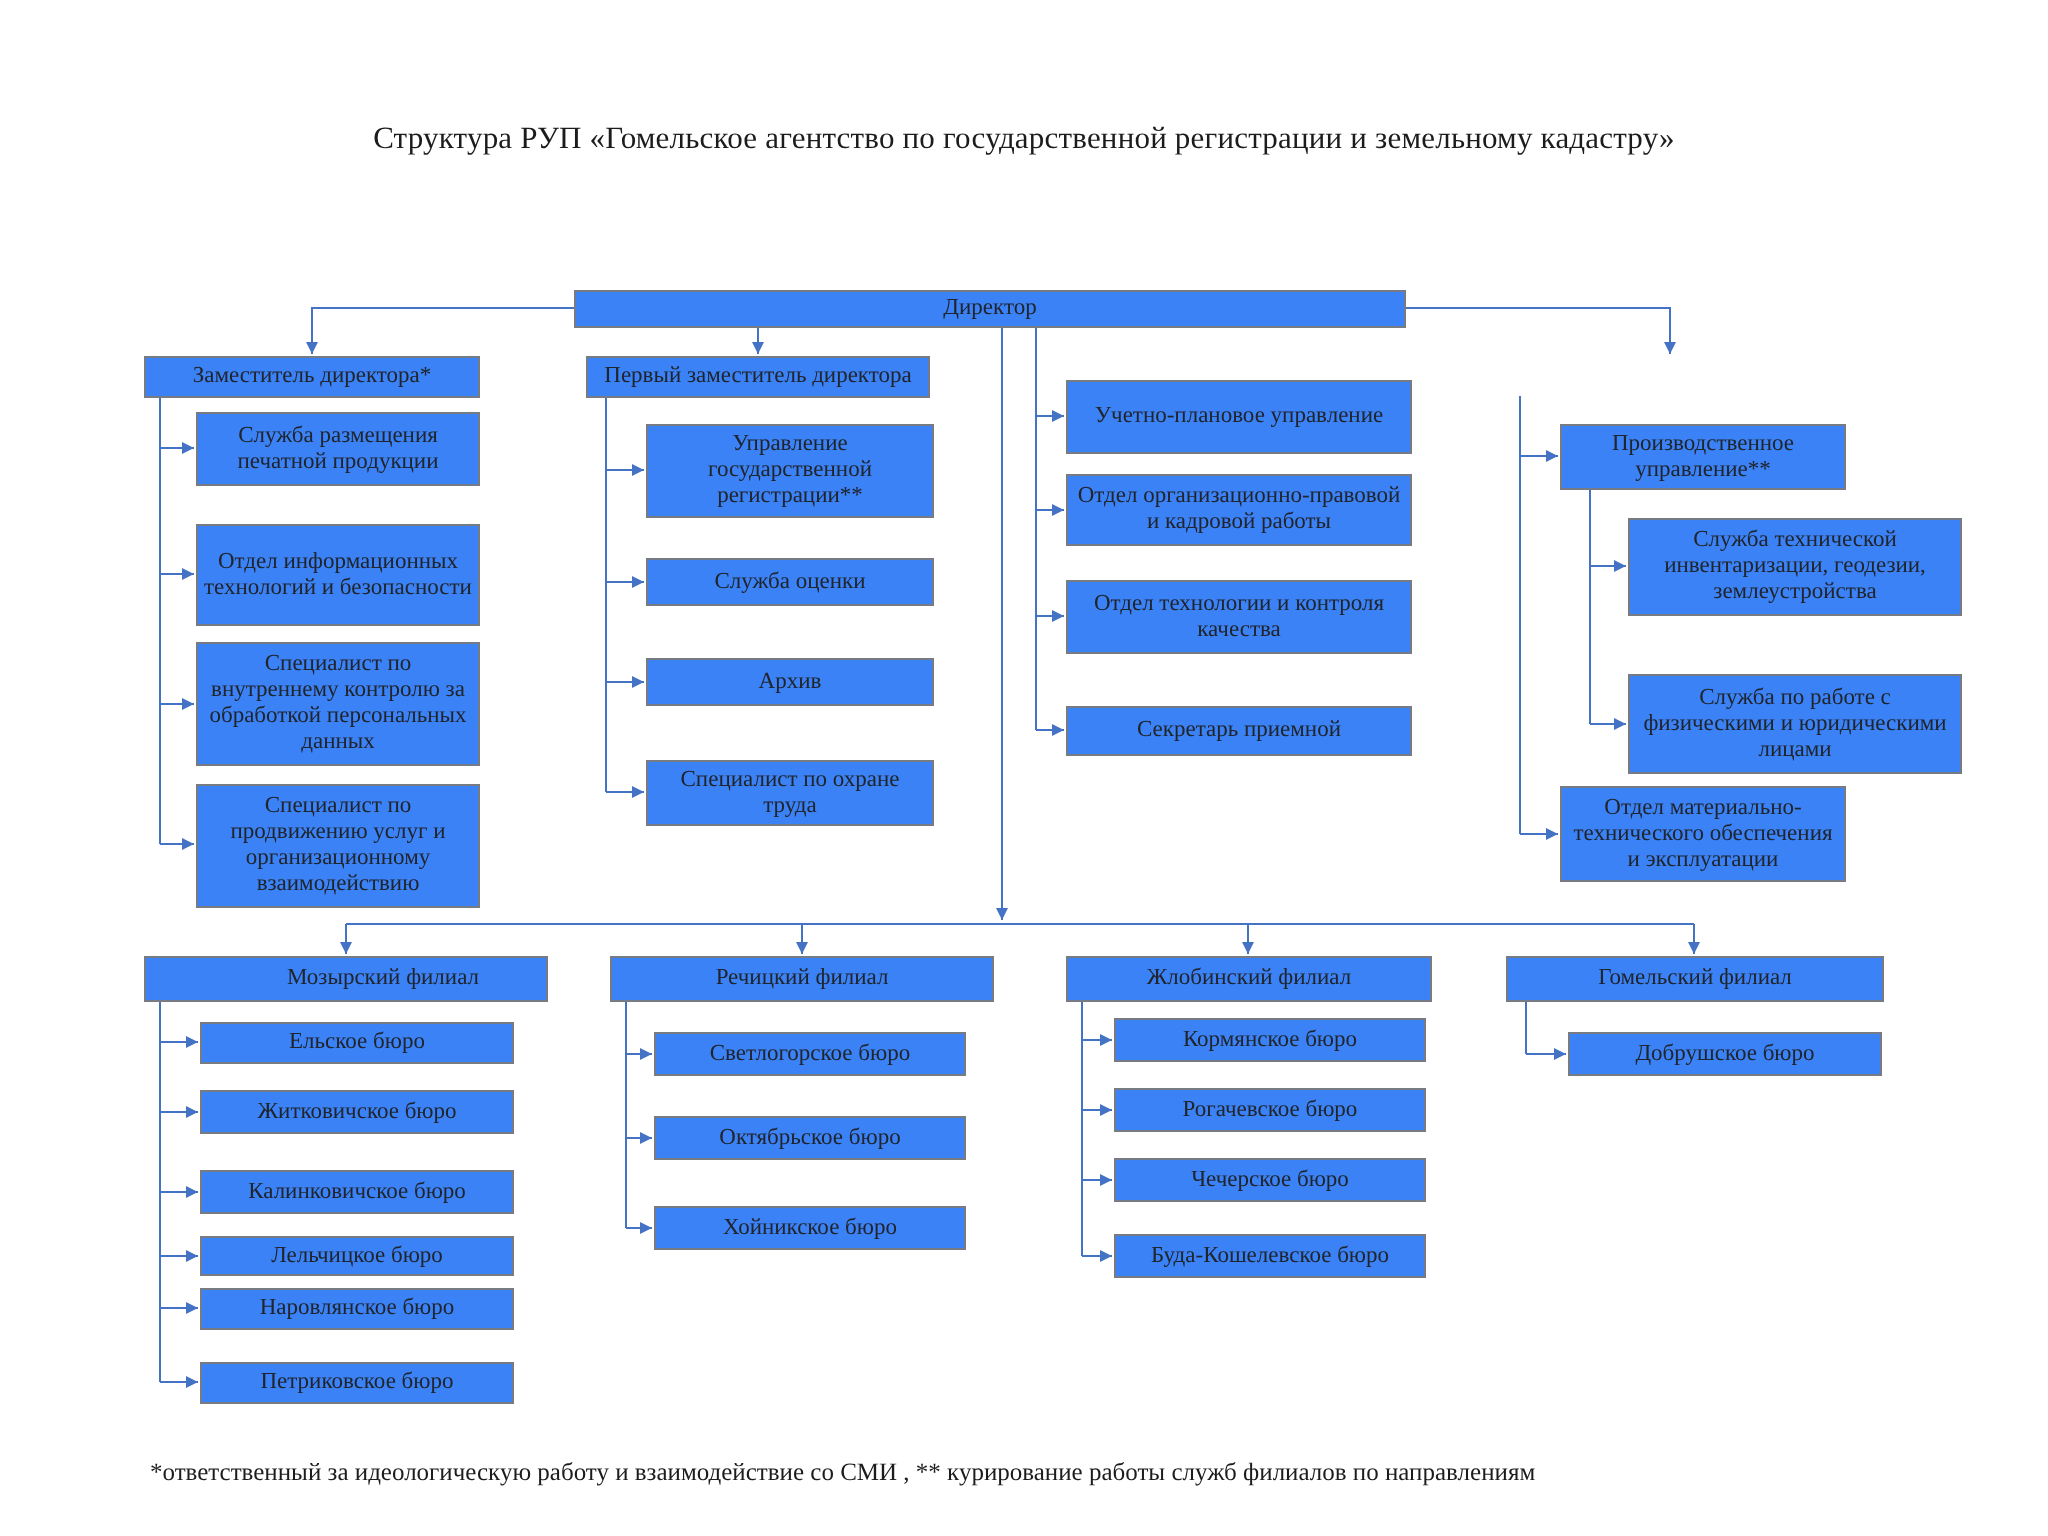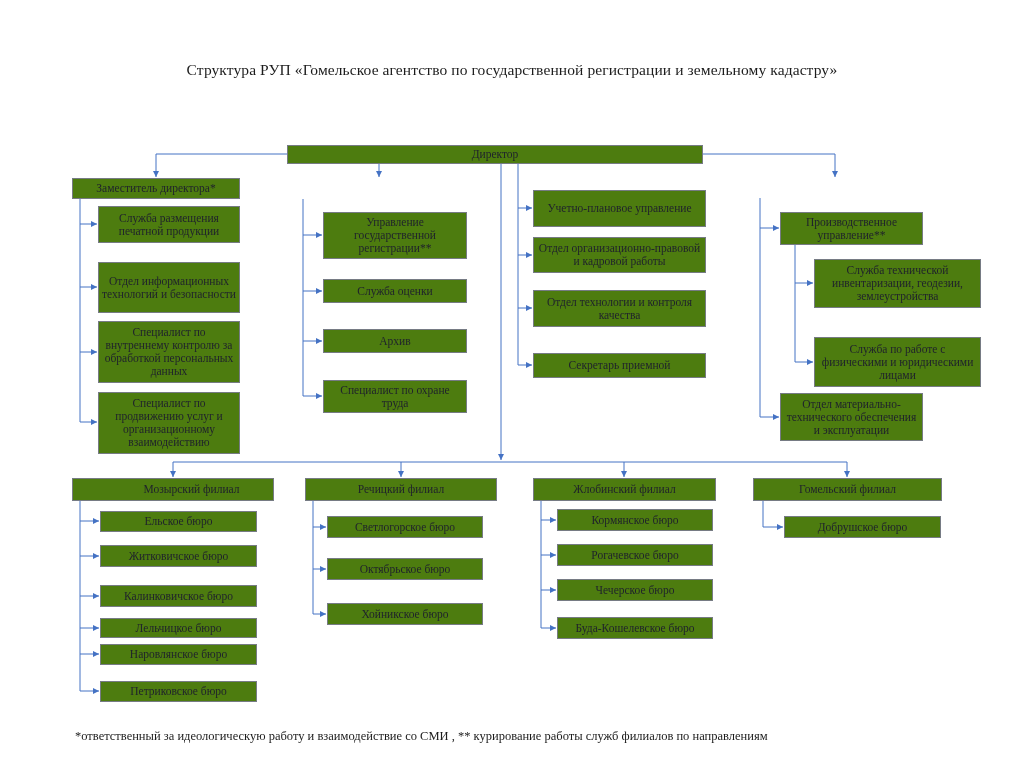--- a/index.html
+++ b/index.html
@@ -13,21 +13,21 @@
   }
   .canvas{position:absolute;left:0;top:0;width:1024px;height:768px;}
   .title{
     position:absolute;left:0;top:61px;width:1024px;
     text-align:center;font-size:15.5px;color:#1c1c1c;
     letter-spacing:0.1px;
   }
   svg.connectors{position:absolute;left:0;top:0;width:1024px;height:768px;pointer-events:none;}
   .box{
     position:absolute;
-    background:#4d7c0f;
+    background:#3b82f6;
     border:1px solid #767b84;
     box-sizing:border-box;
     display:flex;align-items:center;justify-content:center;
     text-align:center;
     font-size:11.5px;line-height:13px;
     padding:1px 3px;
     color:#20242b;
   }
   .footnote{
     position:absolute;left:75px;top:729px;width:920px;
@@ -107,20 +107,21 @@
       <line x1="541" y1="628" x2="556" y2="628" marker-end="url(#arr)"></line>
 
       <line x1="763" y1="501" x2="763" y2="527"></line>
       <line x1="763" y1="527" x2="783" y2="527" marker-end="url(#arr)"></line>
     </g>
   </svg>
 
   <div class="box" style="left:287px;top:145px;width:416px;height:19px;">Директор</div>
 
   <div class="box" style="left:72px;top:178px;width:168px;height:21px;">Заместитель директора*</div>
+  <div class="box" style="left:293px;top:178px;width:172px;height:21px;">Первый заместитель директора</div>
 
   <div class="box" style="left:98px;top:206px;width:142px;height:37px;">Служба размещения печатной продукции</div>
   <div class="box" style="left:98px;top:262px;width:142px;height:51px;">Отдел информационных технологий и безопасности</div>
   <div class="box" style="left:98px;top:321px;width:142px;height:62px;">Специалист по внутреннему контролю за обработкой персональных данных</div>
   <div class="box" style="left:98px;top:392px;width:142px;height:62px;">Специалист по продвижению услуг и организационному взаимодействию</div>
 
   <div class="box" style="left:323px;top:212px;width:144px;height:47px;">Управление государственной регистрации**</div>
   <div class="box" style="left:323px;top:279px;width:144px;height:24px;">Служба оценки</div>
   <div class="box" style="left:323px;top:329px;width:144px;height:24px;text-align:center;">Архив</div>
   <div class="box" style="left:323px;top:380px;width:144px;height:33px;">Специалист по охране труда</div>

